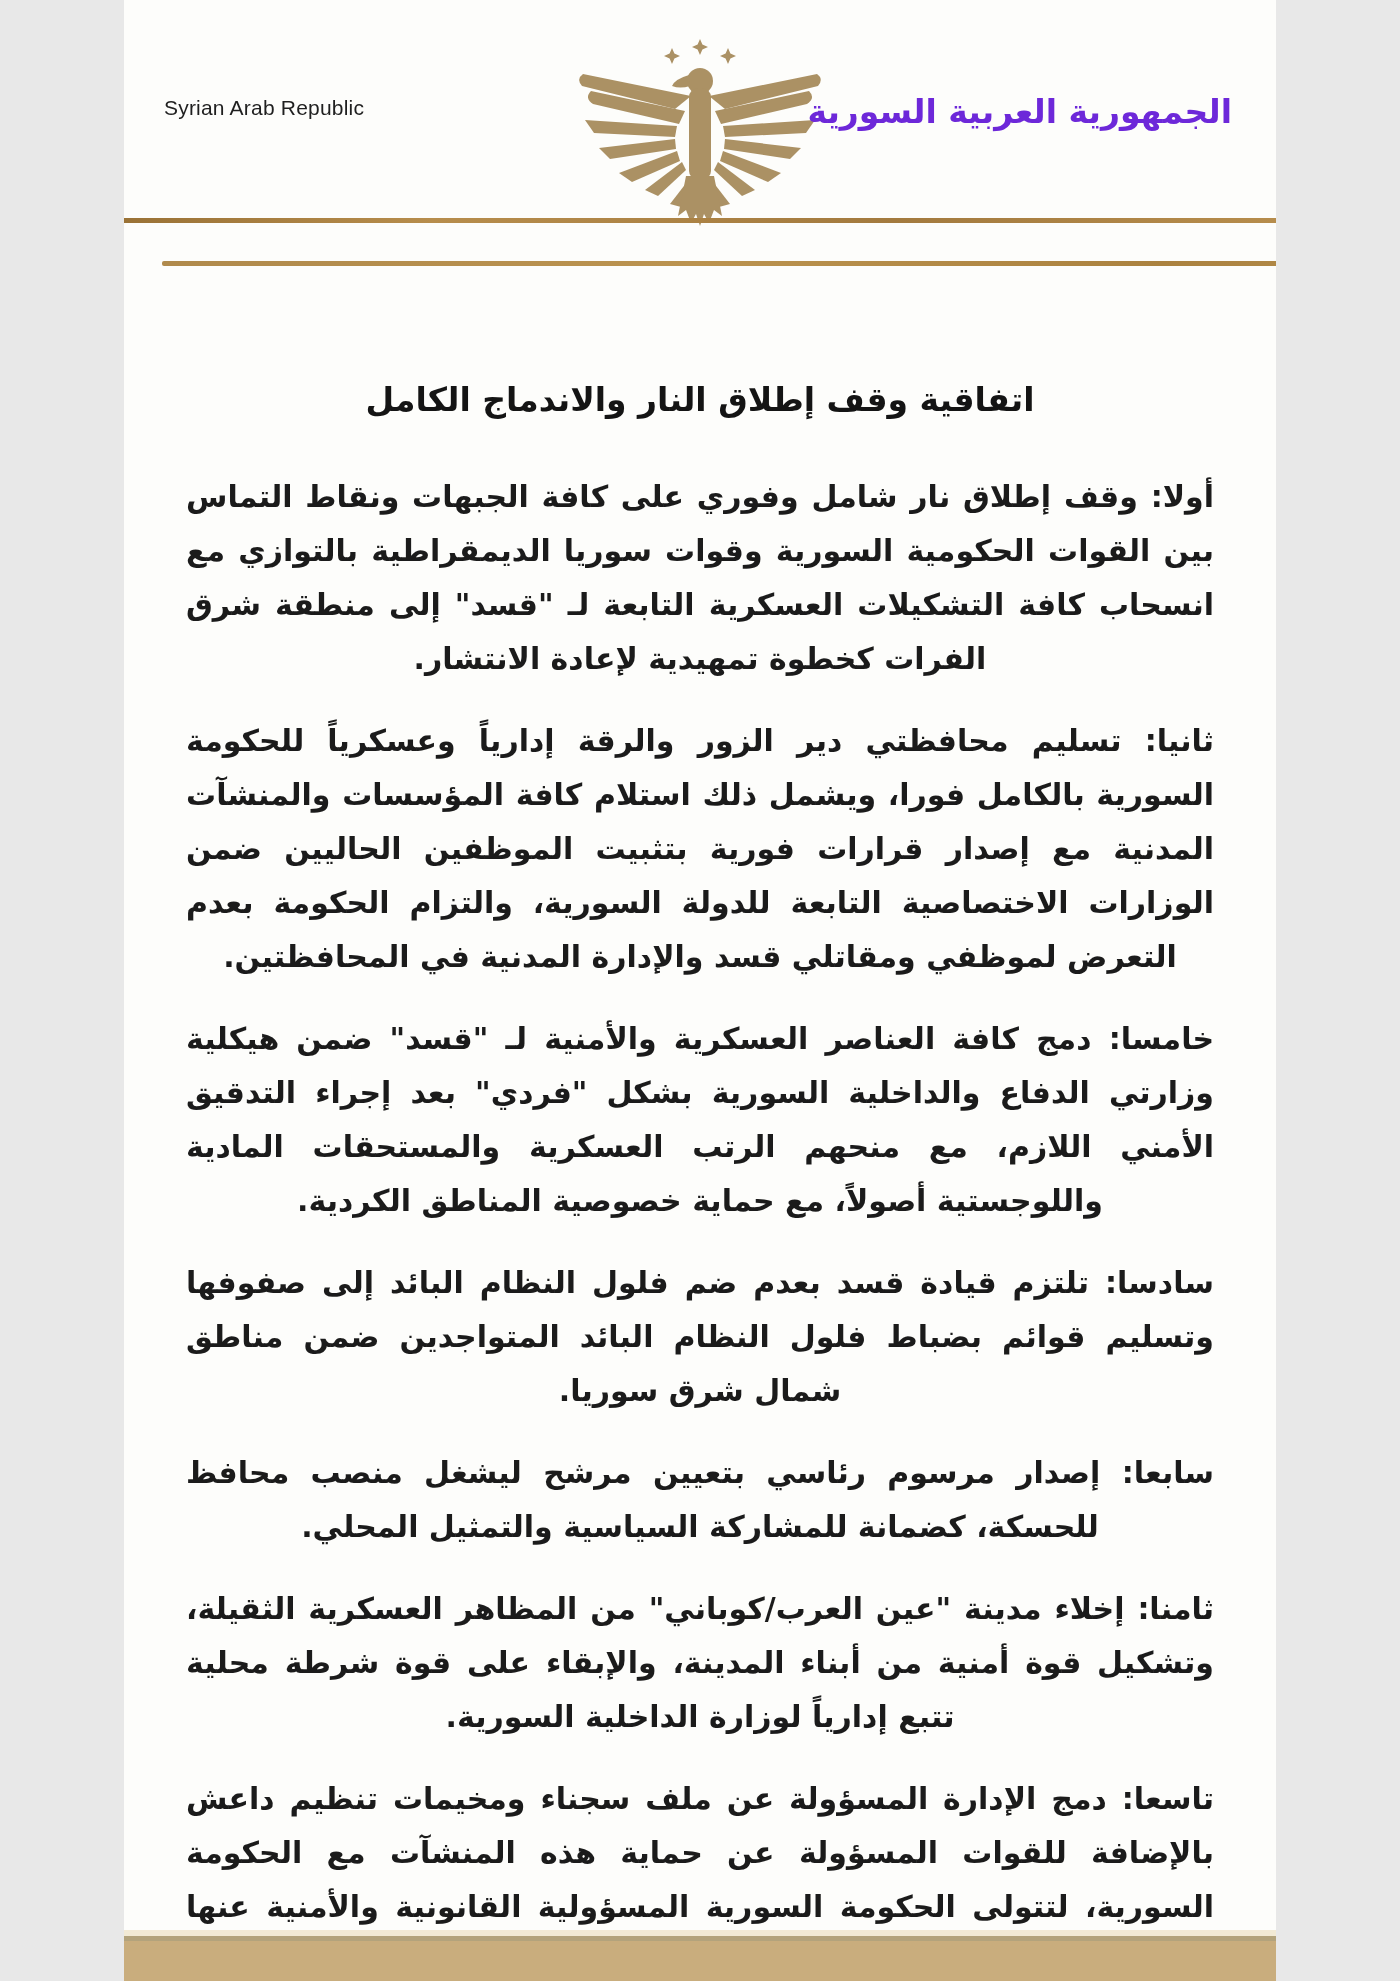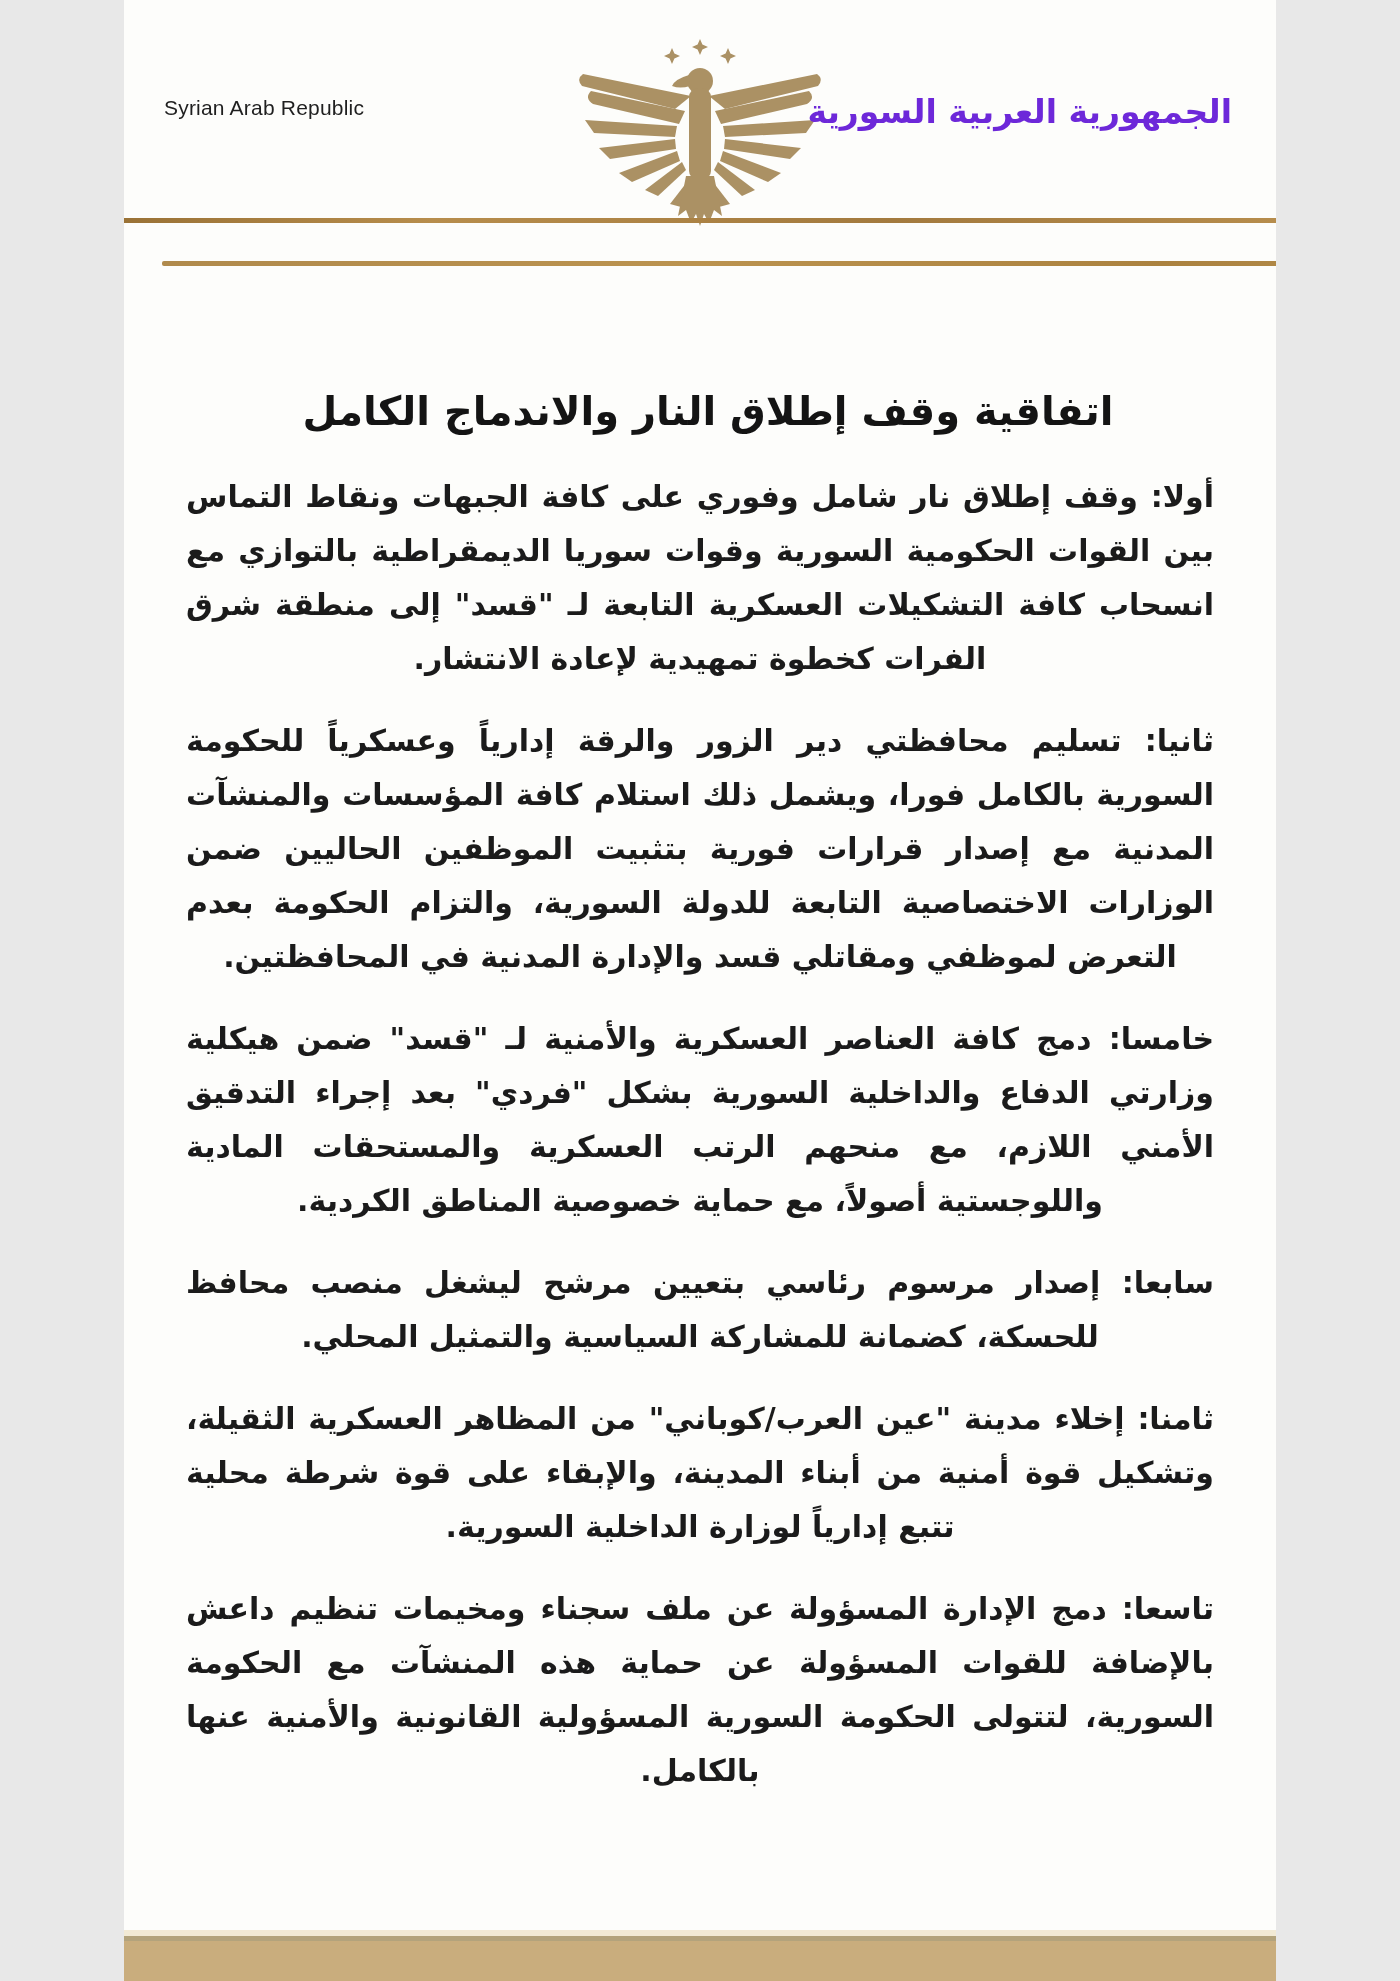--- a/index.html
+++ b/index.html
@@ -34,22 +34,22 @@
     top:218px;left:0;width:1400px;border-radius:0;
     background:linear-gradient(90deg,#9a7236,#b78d4c 22%,#a37a3e 55%,#b88e4d 85%,#9a7236);
   }
   .rule-2{
     top:261px;left:38px;width:1334px;
     background:linear-gradient(90deg,#b08a4c,#bb934f 40%,#ab823f 75%,#b79050);
   }
   
   .title{
     position:absolute;top:380px;left:0;width:100%;
-    margin:8px;text-align:center;direction:rtl;
-    font-size:40px;font-weight:bold;color:#141414;
+    margin:0;text-align:center;direction:rtl;
+    font-size:33px;font-weight:bold;color:#141414;
   }
   
   .doc-body{
     position:absolute;top:470px;left:62px;right:62px;
     direction:rtl;
     font-size:30px;font-weight:bold;color:#1b1b1b;
     text-align:justify;
     text-align-last:center;
     -moz-text-align-last:center;
     line-height:1.8;
@@ -110,20 +110,24 @@
     </p>
     <p class="para">
       <span class="lead">ثانيا:</span>
       <span>تسليم محافظتي دير الزور والرقة إدارياً وعسكرياً للحكومة السورية بالكامل فورا، ويشمل ذلك استلام كافة المؤسسات والمنشآت المدنية مع إصدار قرارات فورية بتثبيت الموظفين الحاليين ضمن الوزارات الاختصاصية التابعة للدولة السورية، والتزام الحكومة بعدم التعرض لموظفي ومقاتلي قسد والإدارة المدنية في المحافظتين.</span>
     </p>
     <p class="para">
       <span class="lead">خامسا:</span>
       <span>دمج كافة العناصر العسكرية والأمنية لـ "قسد" ضمن هيكلية وزارتي الدفاع والداخلية السورية بشكل "فردي" بعد إجراء التدقيق الأمني اللازم، مع منحهم الرتب العسكرية والمستحقات المادية واللوجستية أصولاً، مع حماية خصوصية المناطق الكردية.</span>
     </p>
     <p class="para">
+      <span class="lead">سادسا:</span>
+      <span>تلتزم قيادة قسد بعدم ضم فلول النظام البائد إلى صفوفها وتسليم قوائم بضباط فلول النظام البائد المتواجدين ضمن مناطق شمال شرق سوريا.</span>
+    </p>
+    <p class="para">
       <span class="lead">سابعا:</span>
       <span>إصدار مرسوم رئاسي بتعيين مرشح ليشغل منصب محافظ للحسكة، كضمانة للمشاركة السياسية والتمثيل المحلي.</span>
     </p>
     <p class="para">
       <span class="lead">ثامنا:</span>
       <span>إخلاء مدينة "عين العرب/كوباني" من المظاهر العسكرية الثقيلة، وتشكيل قوة أمنية من أبناء المدينة، والإبقاء على قوة شرطة محلية تتبع إدارياً لوزارة الداخلية السورية.</span>
     </p>
     <p class="para">
       <span class="lead">تاسعا:</span>
       <span>دمج الإدارة المسؤولة عن ملف سجناء ومخيمات تنظيم داعش بالإضافة للقوات المسؤولة عن حماية هذه المنشآت مع الحكومة السورية، لتتولى الحكومة السورية المسؤولية القانونية والأمنية عنها بالكامل.</span>

